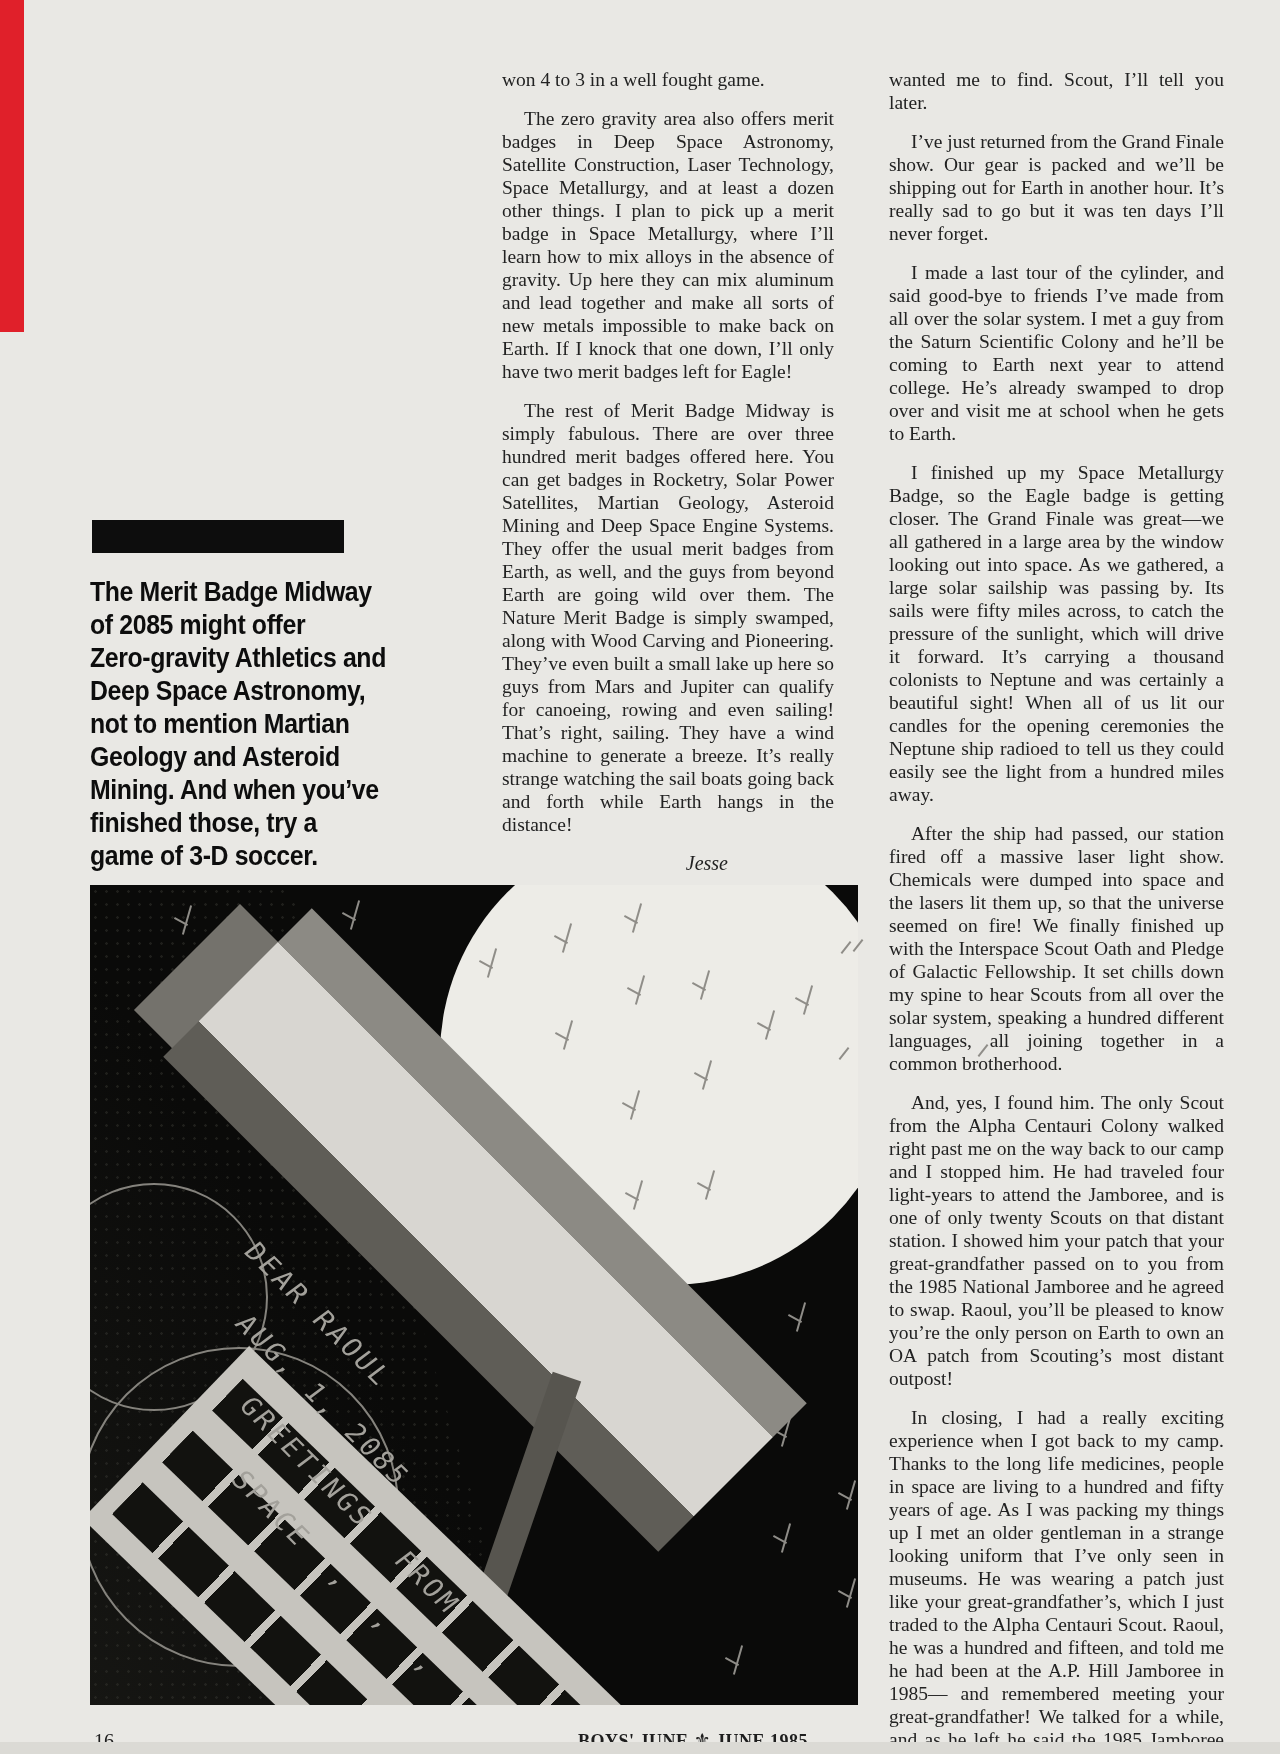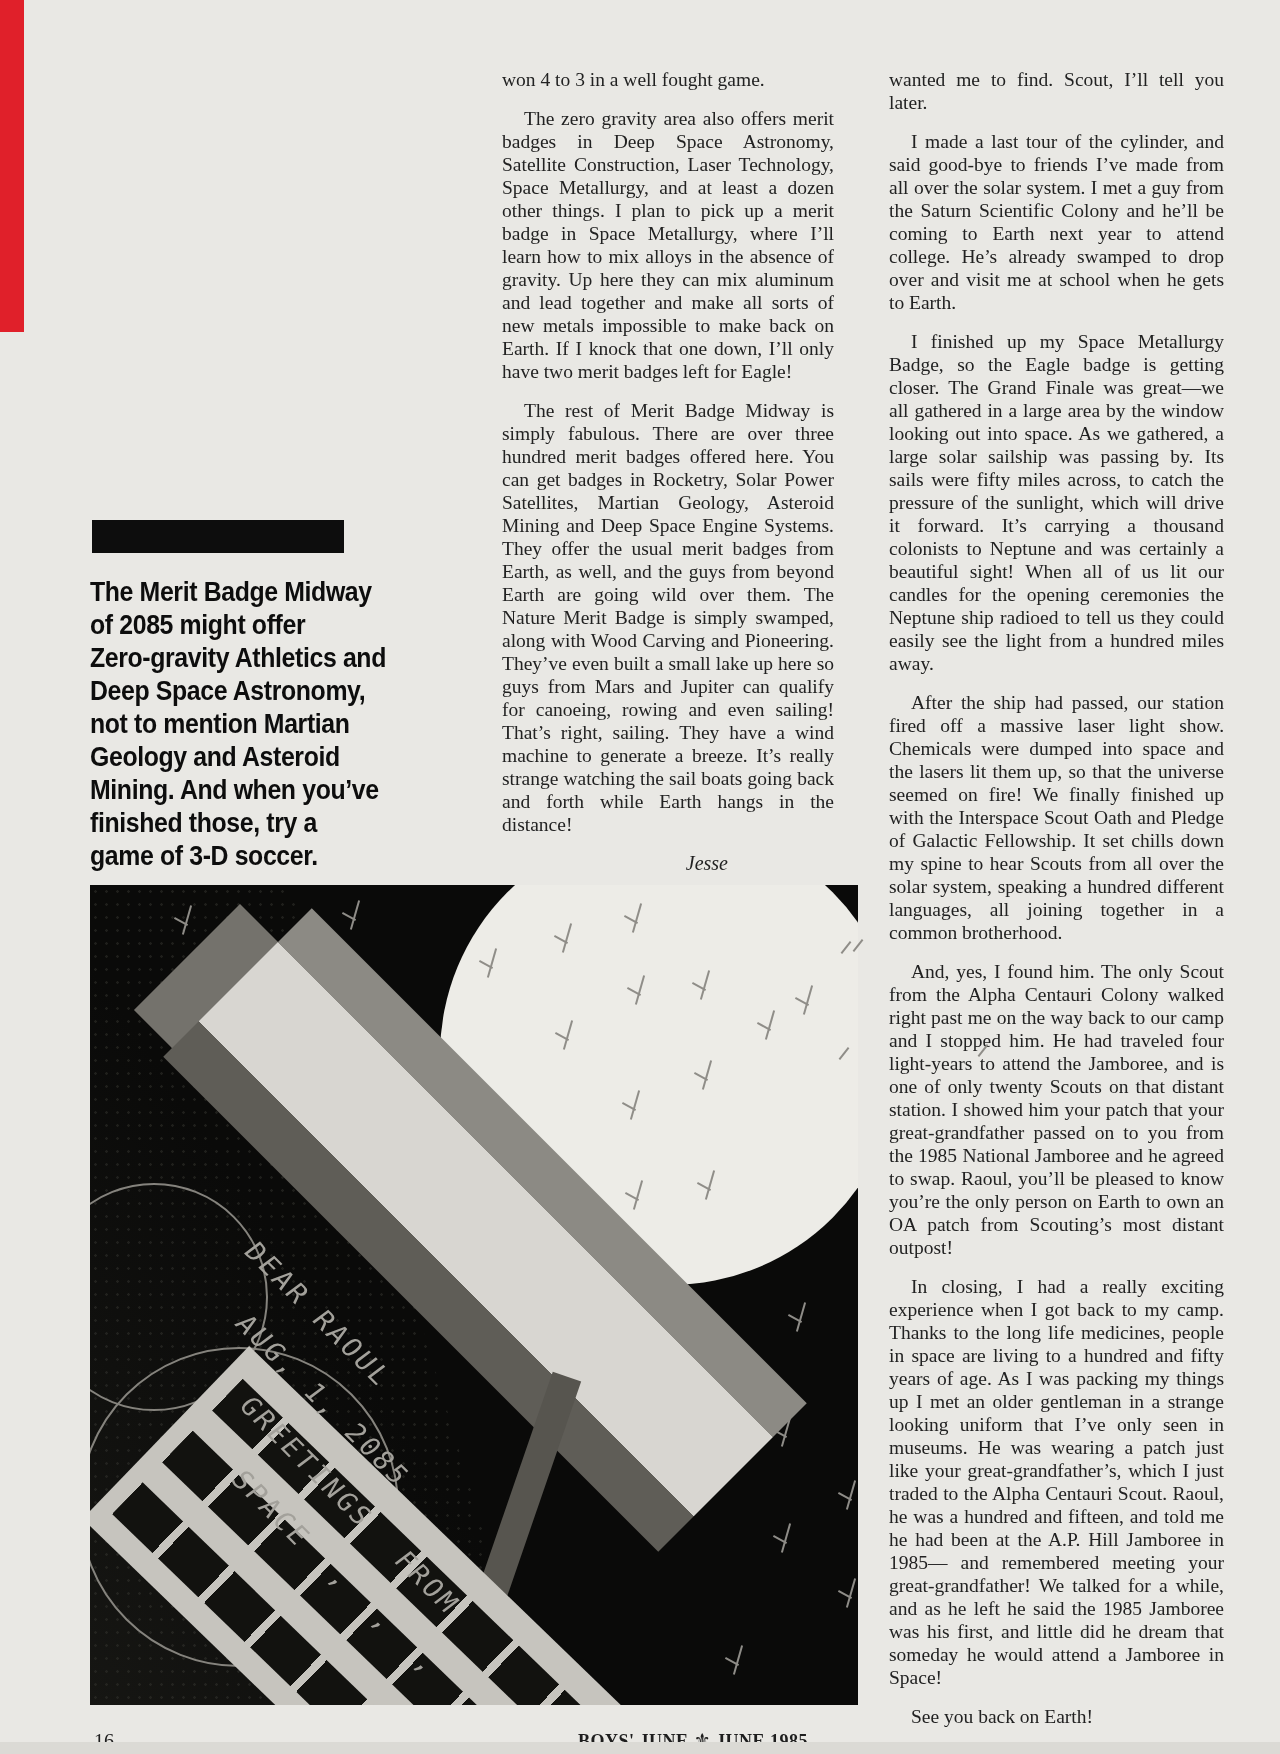--- a/index.html
+++ b/index.html
@@ -97,20 +97,21 @@
     <div id="letter-head">
       <span id="salutation">Dear Raoul:</span>
       <span id="letter-date">August 11, 2085</span>
     </div>
     <p id="opening-line">Got last letter. About the guy you</p>
   </div>
 
   <div class="col" id="col-right">
     <div>
         <p>wanted me to find. Scout, I’ll tell you later.</p>
+        <p>I’ve just returned from the Grand Finale show. Our gear is packed and we’ll be shipping out for Earth in another hour. It’s really sad to go but it was ten days I’ll never forget.</p>
         <p>I made a last tour of the cylinder, and said good-bye to friends I’ve made from all over the solar system. I met a guy from the Saturn Scientific Colony and he’ll be coming to Earth next year to attend college. He’s already swamped to drop over and visit me at school when he gets to Earth.</p>
         <p>I finished up my Space Metallurgy Badge, so the Eagle badge is getting closer. The Grand Finale was great—we all gathered in a large area by the window looking out into space. As we gathered, a large solar sailship was passing by. Its sails were fifty miles across, to catch the pressure of the sunlight, which will drive it forward. It’s carrying a thousand colonists to Neptune and was certainly a beautiful sight! When all of us lit our candles for the opening ceremonies the Neptune ship radioed to tell us they could easily see the light from a hundred miles away.</p>
         <p>After the ship had passed, our station fired off a massive laser light show. Chemicals were dumped into space and the lasers lit them up, so that the universe seemed on fire! We finally finished up with the Interspace Scout Oath and Pledge of Galactic Fellowship. It set chills down my spine to hear Scouts from all over the solar system, speaking a hundred different languages, all joining together in a common brotherhood.</p>
         <p>And, yes, I found him. The only Scout from the Alpha Centauri Colony walked right past me on the way back to our camp and I stopped him. He had traveled four light-years to attend the Jamboree, and is one of only twenty Scouts on that distant station. I showed him your patch that your great-grandfather passed on to you from the 1985 National Jamboree and he agreed to swap. Raoul, you’ll be pleased to know you’re the only person on Earth to own an OA patch from Scouting’s most distant outpost!</p>
         <p>In closing, I had a really exciting experience when I got back to my camp. Thanks to the long life medicines, people in space are living to a hundred and fifty years of age. As I was packing my things up I met an older gentleman in a strange looking uniform that I’ve only seen in museums. He was wearing a patch just like your great-grandfather’s, which I just traded to the Alpha Centauri Scout. Raoul, he was a hundred and fifteen, and told me he had been at the A.P. Hill Jamboree in 1985— and remembered meeting your great-grandfather! We talked for a while, and as he left he said the 1985 Jamboree was his first, and little did he dream that someday he would attend a Jamboree in Space!</p>
         <p>See you back on Earth!</p>
       </div>
     <div class="sig-right">
       <span>Jesse Parish</span>
       <span class="fleur">⚜</span>

